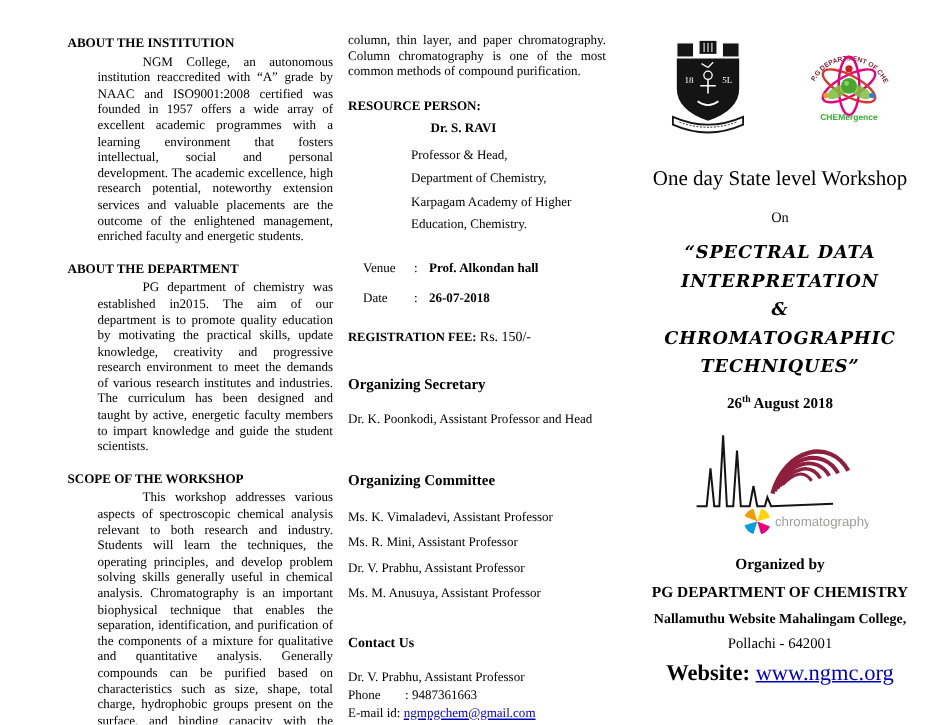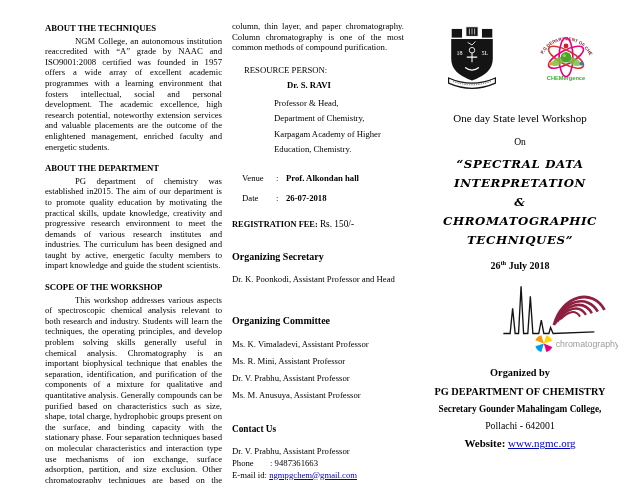--- a/index.html
+++ b/index.html
@@ -7,71 +7,71 @@
     position:relative; width:625px; height:483px; background:#ffffff;
     font-family:"Liberation Serif", serif; color:#000; overflow:hidden;
   }
   
   .col-left {
     position:absolute; left:45px; top:23px; width:177px;
     font-size:8.7px; line-height:10.6px; text-align:justify;
   }
   .col-left .sec { margin-bottom:11px; }
   .sec-heading { font-weight:bold; text-align:left; margin-bottom:2px; }
-  .sec-body { text-indent:30px; }
+  .sec-body { text-indent:30px;margin-left:20px; }
   
   .col-mid {
     position:absolute; left:232px; top:21px; width:172px;
     font-size:8.7px; line-height:10.6px;
   }
   .cont-para { text-align:justify; margin-bottom:12px; }
-  .rp-heading { font-weight:normal; margin-bottom:5px;margin-left:12px; }
+  .rp-heading { font-weight:bold; margin-bottom:5px; }
   .rp-name { font-weight:bold; margin-left:55px; margin-bottom:5px; }
   .rp-line { margin-left:42px; line-height:15.5px; }
   .kv { margin-left:10px; margin-top:9px; }
   .kv .lbl { display:inline-block; width:34px; }
   .kv .colon { display:inline-block; width:10px; }
   .kv b { font-weight:bold; }
   .fee-row { margin-top:16px; }
   .fee-lbl { font-weight:bold; font-size:8.4px; }
   .fee-val { font-size:9.3px; }
   .org-heading { font-weight:bold; font-size:10px; margin-top:21px; margin-bottom:9px; }
   .member { line-height:17px; }
   .contact-heading { font-weight:bold; font-size:9.3px; margin-top:20px; margin-bottom:10px; }
   .contact-line { line-height:12px; }
   .contact-kv .lbl { display:inline-block; width:38px; }
   a.link { color:#0000bf; text-decoration:underline; cursor:pointer; }
   
   .col-right { position:absolute; left:422px; top:24px; width:196px; text-align:center; }
   .logo-row { display:flex; justify-content:space-between; align-items:flex-start; padding:0 18px 0 24px; height:74px; }
-  .workshop-line { font-size:11px; margin-top:14px; }
+  .workshop-line { font-size:14px; margin-top:14px; }
   .on-line { font-size:9.6px; margin-top:12px; }
   .title-block { margin-top:8px; }
   .title-line {
     font-family:"DejaVu Serif", serif; font-style:italic; font-weight:bold;
     font-size:11.8px; line-height:19px; letter-spacing:0.6px;
   }
   .date-line { font-weight:bold; font-size:10px; margin-top:9px; }
   .date-line sup { font-size:6.5px; }
-  .chrom-logo-wrap { margin-top:10px; height:80px;text-align:right; }
+  .chrom-logo-wrap { margin-top:10px; height:80px; }
   .organized-by { font-weight:bold; font-size:10.3px; margin-top:6px; }
   .dept-line { font-weight:bold; font-size:10.3px; margin-top:8px; }
   .college-line { font-weight:bold; font-size:9.3px; margin-top:7px; }
   .addr-line { font-size:9.8px; margin-top:6px;text-align:center; }
-  .website-line { font-size:11px; margin-top:6px; }
+  .website-line { font-size:15px; margin-top:6px; }
   .website-line .wlbl { font-weight:bold; }
 </style>
 </head>
 <body>
 
 <div class="page">
 
   <div class="col-left">
     <div class="sec">
-      <div class="sec-heading">ABOUT THE TECHNIQUES</div>
+      <div class="sec-heading">ABOUT THE INSTITUTION</div>
       <div class="sec-body">NGM College, an autonomous institution reaccredited with “A” grade by NAAC and ISO9001:2008 certified was founded in 1957 offers a wide array of excellent academic programmes with a learning environment that fosters intellectual, social and personal development. The academic excellence, high research potential, noteworthy extension services and valuable placements are the outcome of the enlightened management, enriched faculty and energetic students.</div>
     </div>
     <div class="sec">
       <div class="sec-heading">ABOUT THE DEPARTMENT</div>
       <div class="sec-body">PG department of chemistry was established in2015. The aim of our department is to promote quality education by motivating the practical skills, update knowledge, creativity and progressive research environment to meet the demands of various research institutes and industries. The curriculum has been designed and taught by active, energetic faculty members to impart knowledge and guide the student scientists.</div>
     </div>
     <div class="sec">
       <div class="sec-heading">SCOPE OF THE WORKSHOP</div>
       <div class="sec-body">This workshop addresses various aspects of spectroscopic chemical analysis relevant to both research and industry. Students will learn the techniques, the operating principles, and develop problem solving skills generally useful in chemical analysis. Chromatography is an important biophysical technique that enables the separation, identification, and purification of the components of a mixture for qualitative and quantitative analysis. Generally compounds can be purified based on characteristics such as size, shape, total charge, hydrophobic groups present on the surface, and binding capacity with the stationary phase. Four separation techniques based on molecular characteristics and interaction type use mechanisms of ion exchange, surface adsorption, partition, and size exclusion. Other chromatography techniques are based on the stationary phase, including</div>
     </div>
@@ -171,21 +171,21 @@
     <div class="on-line">On</div>
 
     <div class="title-block">
       <div class="title-line">“SPECTRAL DATA</div>
       <div class="title-line">INTERPRETATION</div>
       <div class="title-line">&amp;</div>
       <div class="title-line">CHROMATOGRAPHIC</div>
       <div class="title-line">TECHNIQUES”</div>
     </div>
 
-    <div class="date-line"><span>26</span><sup>th</sup><span> July 2018</span></div>
+    <div class="date-line"><span>26</span><sup>th</sup><span> August 2018</span></div>
 
     <div class="chrom-logo-wrap">
       <svg width="118" height="78" viewBox="0 0 140 92">
         <g stroke="#8e1f3f" fill="none">
           <path d="M64 52 C74 16 110 8 124 34" stroke-width="3.4"></path>
           <path d="M66 50 C75 22 104 15 116 36" stroke-width="3.2"></path>
           <path d="M68 48 C77 27 99 21 109 38" stroke-width="3"></path>
           <path d="M70 46 C79 32 94 27 102 40" stroke-width="2.8"></path>
           <path d="M72 45 C81 36 89 33 95 42" stroke-width="2.4"></path>
         </g>
@@ -196,21 +196,21 @@
           <path d="M0 0 L3 -10 A10.5 10.5 0 0 1 10 -3 Z" fill="#ffd500"></path>
           <path d="M0 0 L10 4 A10.5 10.5 0 0 1 3 10 Z" fill="#e6007e"></path>
           <path d="M0 0 L-3 10 A10.5 10.5 0 0 1 -10 3 Z" fill="#009fe3"></path>
         </g>
         <text x="66" y="78" font-size="10.5" fill="#9d9d9c" font-family="Liberation Sans, sans-serif">chromatography</text>
       </svg>
     </div>
 
     <div class="organized-by">Organized by</div>
     <div class="dept-line">PG DEPARTMENT OF CHEMISTRY</div>
-    <div class="college-line">Secretary Gounder Mahalingam College,</div>
+    <div class="college-line">Nallamuthu Website Mahalingam College,</div>
     <div class="addr-line">Pollachi - 642001</div>
     <div class="website-line">
       <span class="wlbl">Website:</span>
       <a class="link">www.ngmc.org</a>
     </div>
   </div>
 
 </div>
 
 </body></html>

